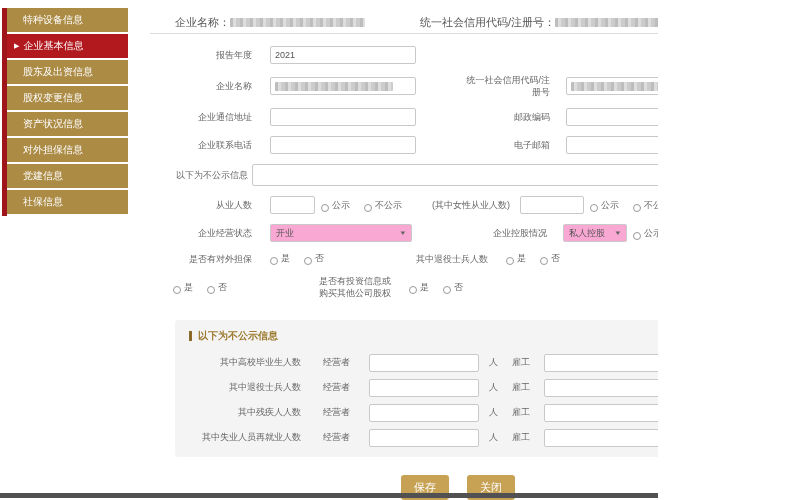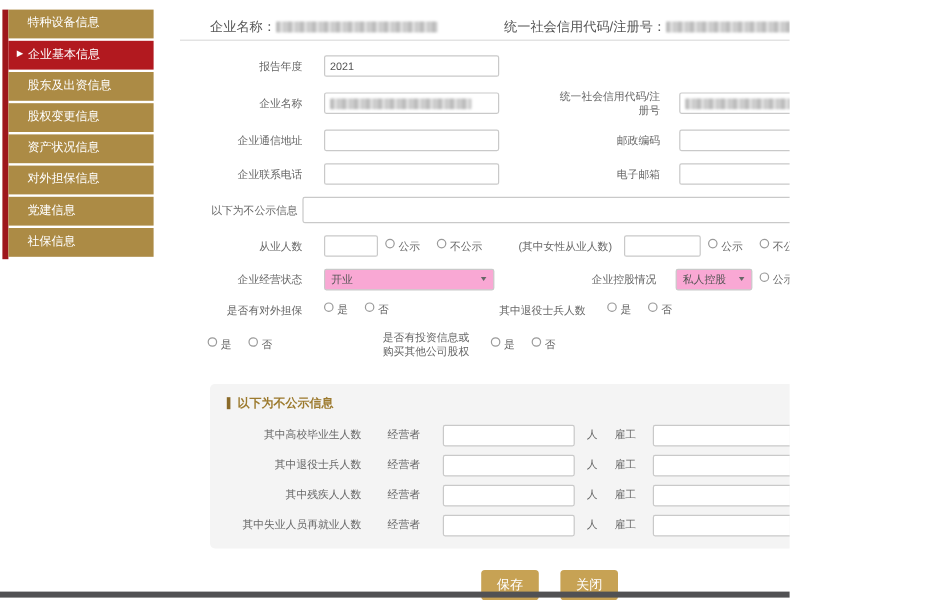--- a/index.html
+++ b/index.html
@@ -44,21 +44,21 @@
   .fwide { flex:0 0 459px; width:459px; height:22px; margin-left:4px; }
   .redbox { display:flex; align-items:center; }
 
   .sel { display:flex; align-items:center; justify-content:space-between; height:18px;
          border:1px solid #c9c9c9; border-radius:2px; background:#f9a8d4; padding:0 5px;
          font-size:9px; color:#555; cursor:pointer; }
   .sel1 { flex:0 0 142px; width:142px; }
   .sel2 { flex:0 0 64px; width:64px; }
   .caret { font-size:6px; color:#666; transform:scaleX(1.3); }
 
-  .rgroup { display:flex; align-items:flex-start; margin-left:6px; }
+  .rgroup { display:flex; align-items:flex-end; margin-left:6px; }
   .rgroup.yn { flex:0 0 100px; margin-left:0; }
   .radio { width:8px; height:8px; border:1px solid #9a9a9a; border-radius:50%;
            background:#fff; margin-right:3px; flex:0 0 8px; cursor:pointer; }
   .rlabel { font-size:9px; color:#666; }
   .gap14 { margin-left:14px; }
 
   
   .npbox { margin-left:2px; margin-top:20px; width:596px; background:#f4f4f4;
            border-radius:4px; padding:10px 0 10px 0; }
   .nptitle { display:flex; align-items:center; margin-left:14px; height:12px; }

